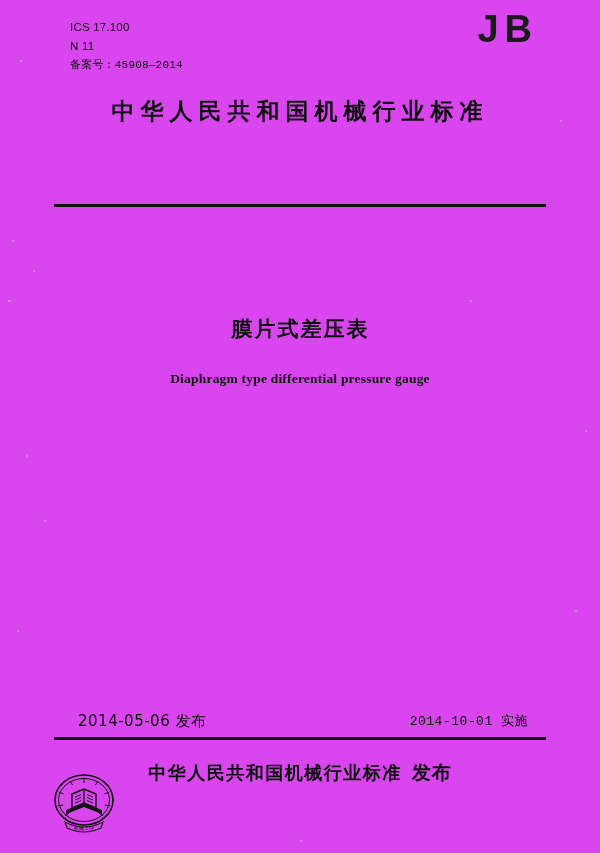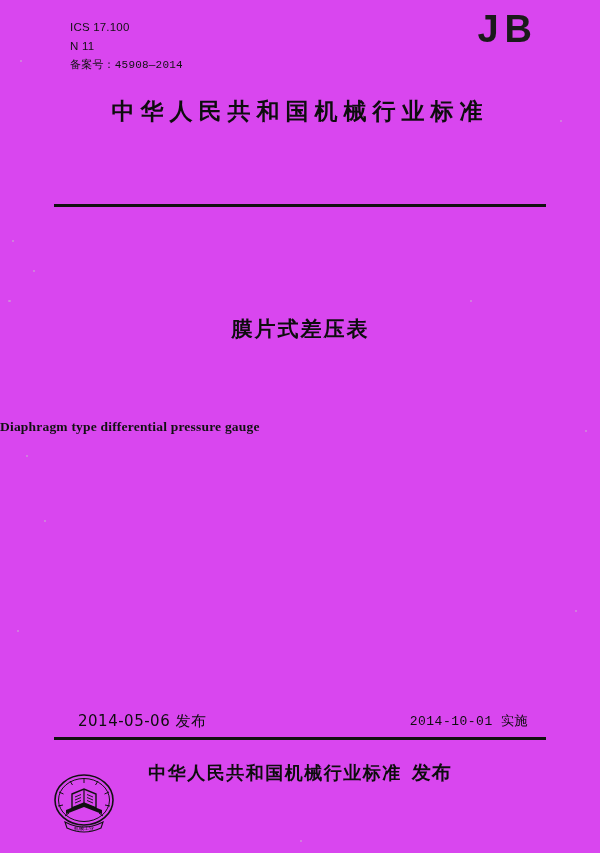--- a/index.html
+++ b/index.html
@@ -107,27 +107,26 @@
     font-size: 21px;
     letter-spacing: 2px;
     color: #0d0d0d;
     padding-left: 17px;
   }
   .doc-title-en {
     position: absolute;
     left: 0;
     right: 0;
     top: 371px;
-    text-align: left;
+    text-align: center;
     font-family: "Liberation Serif", serif;
     font-weight: bold;
     font-size: 13.5px;
     letter-spacing: .2px;
     color: #111;
-    margin-top: 48px;
   }
 
   
   .date-issue {
     position: absolute;
     left: 78px;
     top: 712px;
     font-family: "DejaVu Sans", sans-serif;
     font-size: 15px;
     letter-spacing: .5px;

